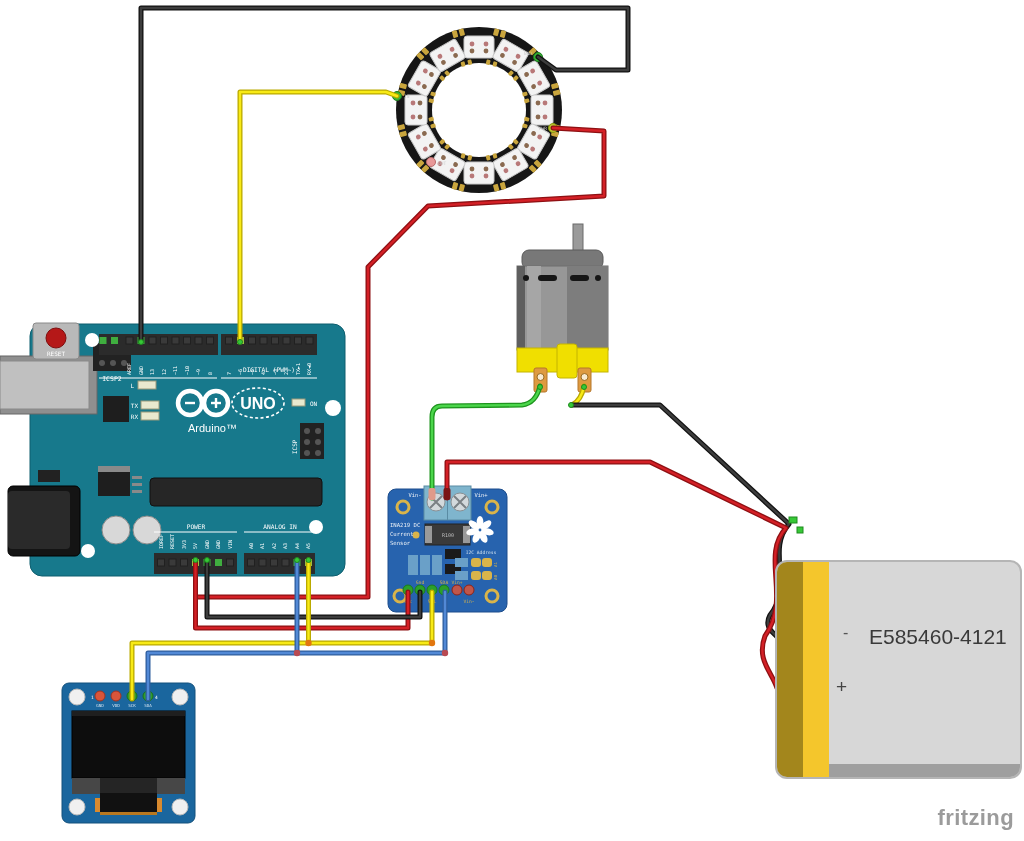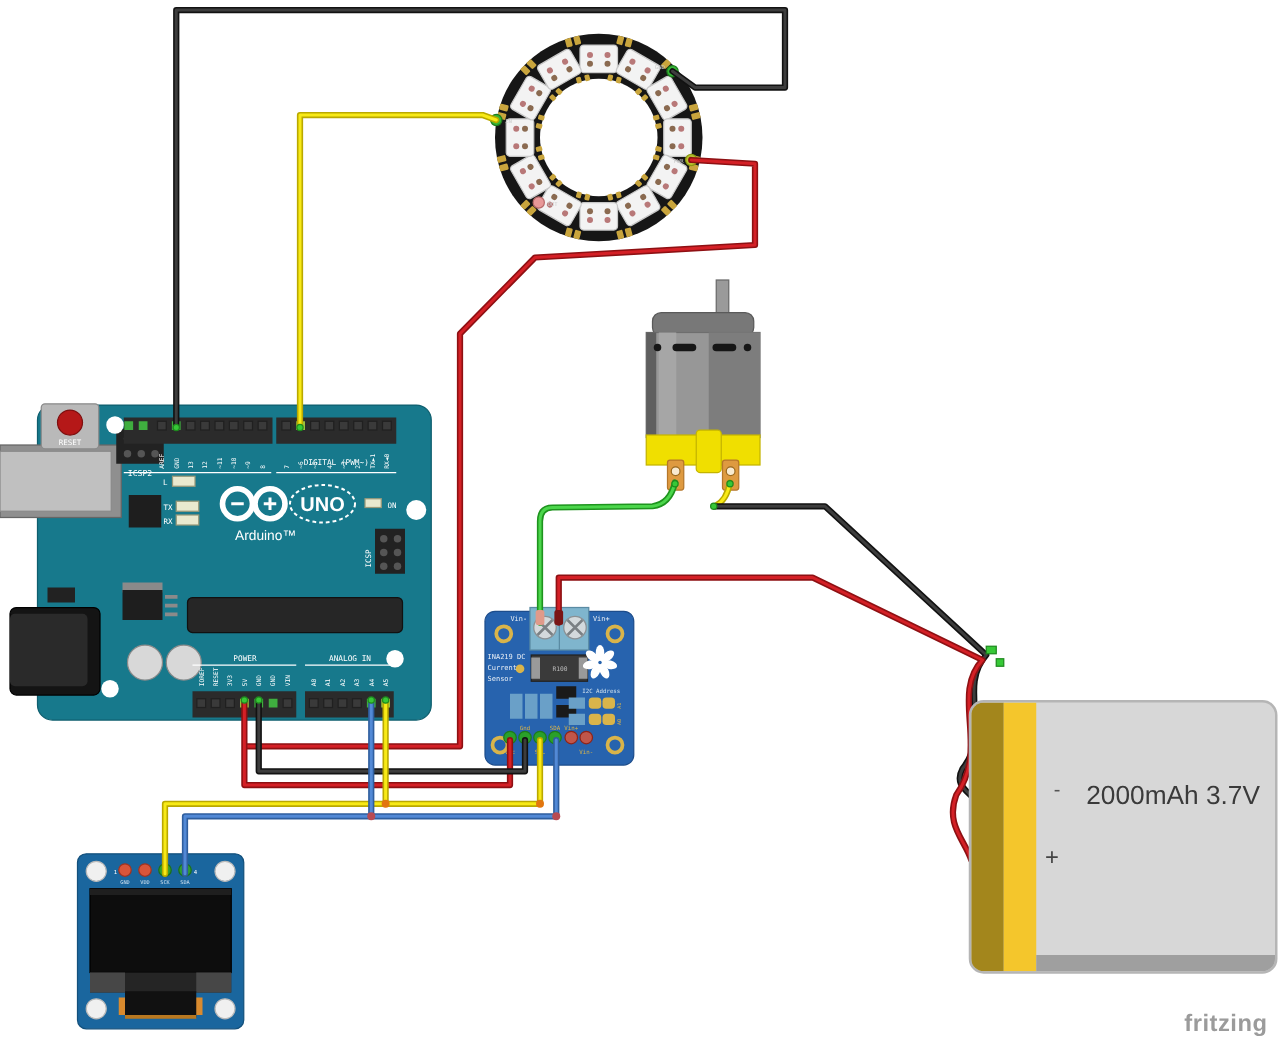--- a/index.html
+++ b/index.html
@@ -21,21 +21,21 @@
   
   .bat-body{position:relative;width:100%;height:100%;border-radius:12px;background:#d7d7d7;
             border:2px solid #b5b5b5;overflow:hidden;}
   .bat-band{position:absolute;left:0;top:0;bottom:0;width:26px;background:#a3861c;}
   .bat-stripe{position:absolute;left:26px;top:0;bottom:0;width:26px;background:#f4c62c;}
   .bat-bottom{position:absolute;left:52px;right:0;bottom:0;height:13px;background:#9f9f9f;}
   .bat-text{position:absolute;left:92px;top:62px;font-size:21px;line-height:26px;color:#3a3a3a;}
   .bat-minus{position:absolute;left:66px;top:62px;font-size:16px;color:#555;}
   .bat-plus{position:absolute;left:59px;top:114px;font-size:19px;color:#444;}
   #watermark{position:absolute;right:10px;bottom:10px;z-index:5;color:#9b9b9b;
-             font-size:19px;font-weight:600;letter-spacing:.4px;}
+             font-size:22px;font-weight:600;letter-spacing:.4px;}
 </style>
 </head>
 <body>
 
 <div id="canvas">
 
   <div class="part" style="left:0;top:320px;width:350px;height:262px">
     <svg width="350" height="262" viewBox="0 0 350 262">
       <rect x="30" y="4" width="315" height="252" rx="12" fill="#17798c" stroke="#0e5e6e"></rect>
 
@@ -623,19 +623,19 @@
   </svg>
 
   <div id="battery" class="part" style="left:775px;top:560px;width:243px;height:215px">
     <div class="bat-body">
       <div class="bat-band"></div>
       <div class="bat-stripe"></div>
       <div class="bat-bottom"></div>
       <div class="bat-minus">-</div>
       <div class="bat-plus">+</div>
       <div class="bat-text">
-        <div>2000mAh 3.7V</div>
+        <div>E585460-4121</div>
       </div>
     </div>
   </div>
 
   <div id="watermark">fritzing</div>
 </div>
 
 </body></html>

